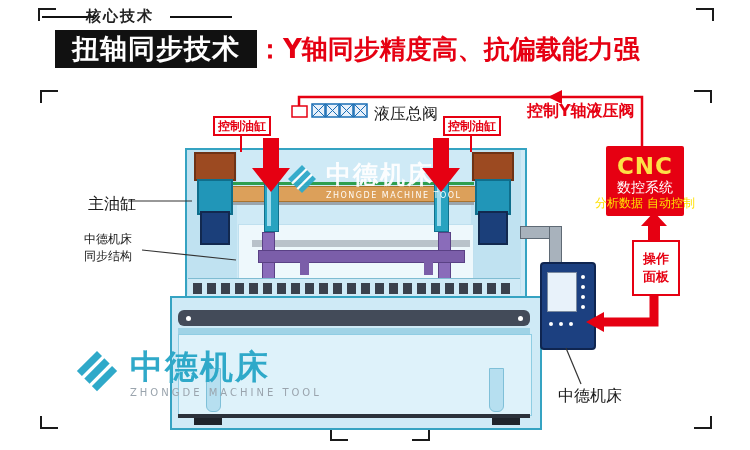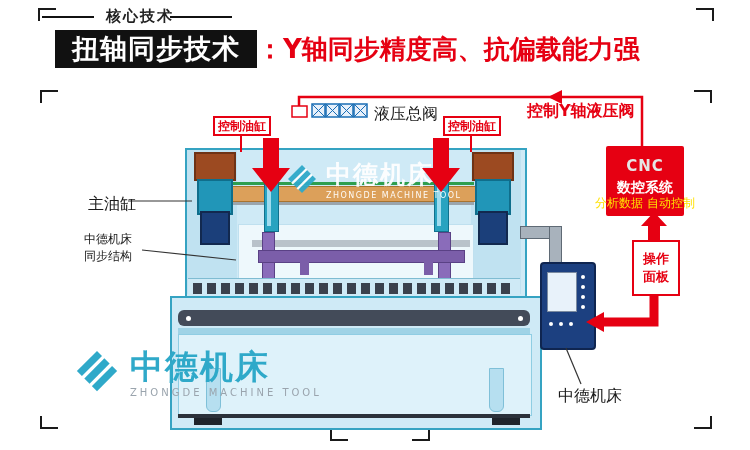--- a/index.html
+++ b/index.html
@@ -25,21 +25,21 @@
 <div class="mark m-tl" style="left:38px;top:8px"></div>
 <div class="mark m-tr" style="left:696px;top:8px"></div>
 <div class="mark m-tl" style="left:40px;top:90px"></div>
 <div class="mark m-tr" style="left:694px;top:90px"></div>
 <div class="mark m-bl" style="left:40px;top:416px"></div>
 <div class="mark m-br" style="left:694px;top:416px"></div>
 <div class="mark m-bl" style="left:330px;top:428px"></div>
 <div class="mark m-br" style="left:412px;top:428px"></div>
 
 <div class="shape" style="left:42px;top:16px;width:52px;height:2px;background:#111"></div>
-<div class="abs" style="left:106px;top:7px;font-size:15px;font-weight:bold;color:#222;letter-spacing:2px">核心技术</div>
+<div class="abs" style="left:86px;top:7px;font-size:15px;font-weight:bold;color:#222;letter-spacing:2px">核心技术</div>
 <div class="shape" style="left:170px;top:16px;width:62px;height:2px;background:#111"></div>
 
 <div class="abs" style="left:55px;top:30px;width:202px;height:38px;background:#111;color:#fff;
      font-size:27px;font-weight:bold;text-align:center;line-height:38px;letter-spacing:1px">扭轴同步技术</div>
 <div class="abs" style="left:257px;top:30px;height:38px;line-height:38px;font-size:26px;font-weight:bold;color:#e60012">：Y轴同步精度高、抗偏载能力强</div>
 
 <div class="shape" style="left:185px;top:148px;width:338px;height:148px;background:#cfeaf6;border:2px solid #35a3c2"></div>
 <div class="shape" style="left:187px;top:150px;width:50px;height:144px;background:#c0e2f1"></div>
 <div class="shape" style="left:471px;top:150px;width:50px;height:144px;background:#c0e2f1"></div>
 <div class="shape" style="left:238px;top:224px;width:234px;height:56px;background:#eef8fc;border:1px solid #bfe0ef"></div>
@@ -148,22 +148,22 @@
 <div class="lbl lbl-red" style="left:527px;top:101px">控制Y轴液压阀</div>
 <div class="lbl" style="left:88px;top:194px">主油缸</div>
 <div class="abs" style="left:74px;top:231px;width:68px;text-align:center;font-size:12px;color:#1a1a1a;line-height:17px">
   <div>中德机床</div>
   <div>同步结构</div>
 </div>
 <div class="lbl" style="left:558px;top:386px">中德机床</div>
 
 <div class="abs" style="left:606px;top:146px;width:78px;height:70px;background:#e60012;border-radius:2px;
      display:flex;flex-direction:column;align-items:center;justify-content:center;gap:1px">
-  <div style="font-size:15px;font-weight:bold;color:#e5e5e5;line-height:24px;letter-spacing:1px">CNC</div>
-  <div style="font-size:14px;font-weight:bold;color:#fff;line-height:17px">数控系统</div>
+  <div style="font-size:23px;font-weight:bold;color:#fde047;line-height:24px;letter-spacing:1px">CNC</div>
+  <div style="font-size:14px;font-weight:normal;color:#fff;line-height:17px">数控系统</div>
   <div style="font-size:12px;color:#ffe100;line-height:12px;white-space:nowrap">分析数据 自动控制</div>
 </div>
 
 <div class="abs" style="left:632px;top:240px;width:44px;height:52px;background:#fff;border:2px solid #e60012;
      display:flex;align-items:center;justify-content:center">
   <span style="display:inline-block;width:28px;font-size:13px;font-weight:bold;color:#e60012;line-height:18px;text-align:center">操作面板</span>
 </div>
 
 <div class="abs" style="left:74px;top:348px;display:flex;align-items:flex-start;gap:10px">
   <svg viewBox="0 0 48 48" width="46" height="46">

